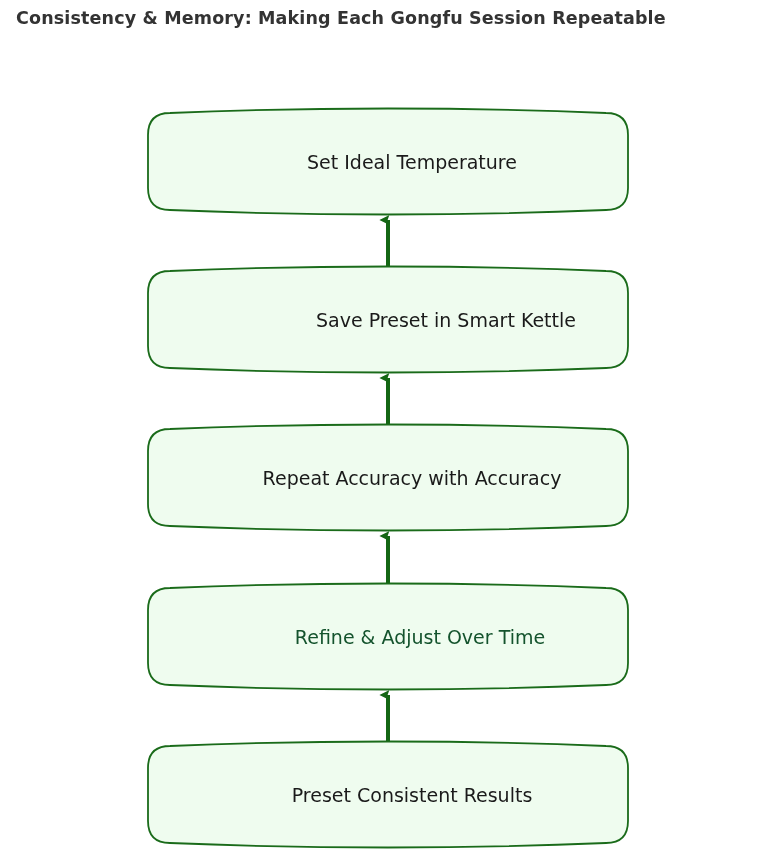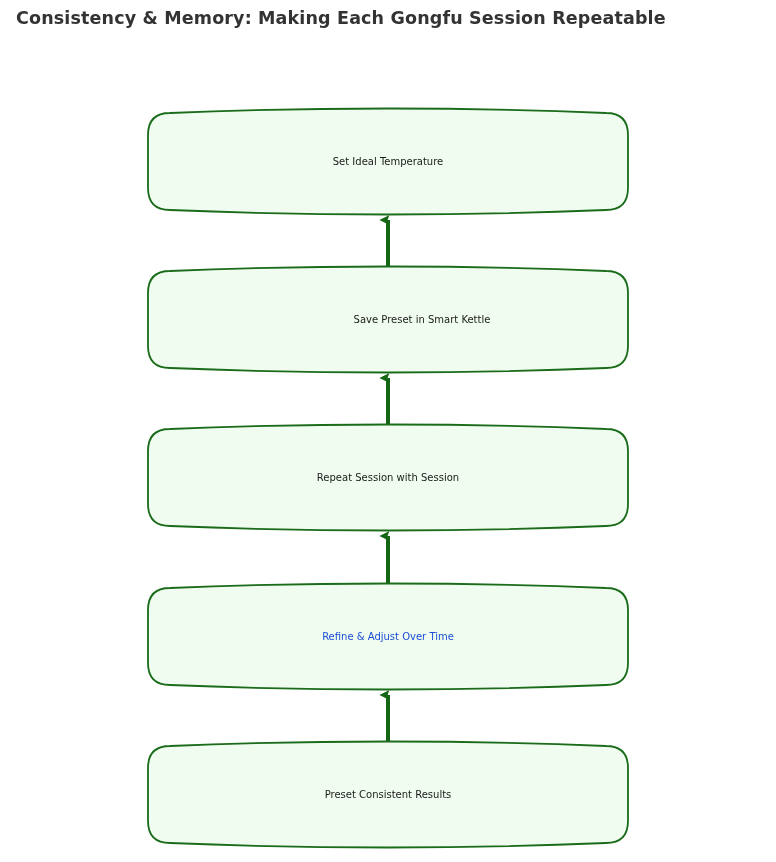--- a/index.html
+++ b/index.html
@@ -42,26 +42,27 @@
     width: 776px;
     height: 862px;
   }
 
   .node-label {
     position: absolute;
     display: flex;
     align-items: center;
     justify-content: center;
     font-family: "DejaVu Sans", "Liberation Sans", sans-serif;
-    font-size: 10px;
+    font-size: 19px;
     font-weight: normal;
     color: #1a1a1a;
     text-align: center;
     white-space: nowrap;
     pointer-events: none;
+    padding-left: 24px;
   }
 </style>
 </head>
 <body>
 
 <div id="diagram-root">
 
   <div class="chart-title">Consistency &amp; Memory: Making Each Gongfu Session Repeatable</div>
 
   <svg class="flow-canvas" id="flow-canvas" viewBox="0 0 776 862" width="776" height="862" xmlns="http://www.w3.org/2000/svg">
@@ -81,18 +82,18 @@
         <path d="M 148 293 Q 148 271 170 271 Q 388 262 606 271 Q 628 271 628 293 L 628 346 Q 628 368 606 368 Q 388 377 170 368 Q 148 368 148 346 Z" fill="#effcef" stroke="#1a6b1a" stroke-width="1.8" stroke-linejoin="round"></path>
         <path d="M 148 451 Q 148 429 170 429 Q 388 420 606 429 Q 628 429 628 451 L 628 504 Q 628 526 606 526 Q 388 535 170 526 Q 148 526 148 504 Z" fill="#effcef" stroke="#1a6b1a" stroke-width="1.8" stroke-linejoin="round"></path>
         <path d="M 148 610 Q 148 588 170 588 Q 388 579 606 588 Q 628 588 628 610 L 628 663 Q 628 685 606 685 Q 388 694 170 685 Q 148 685 148 663 Z" fill="#effcef" stroke="#1a6b1a" stroke-width="1.8" stroke-linejoin="round"></path>
         <path d="M 148 768 Q 148 746 170 746 Q 388 737 606 746 Q 628 746 628 768 L 628 821 Q 628 843 606 843 Q 388 852 170 843 Q 148 843 148 821 Z" fill="#effcef" stroke="#1a6b1a" stroke-width="1.8" stroke-linejoin="round"></path>
       </g>
   </svg>
 
   <div id="label-layer">
       <div class="node-label" style="left: 148px; top: 113px; width: 480px; height: 97px; color: rgb(26, 26, 26);">Set Ideal Temperature</div>
       <div class="node-label" style="left: 148px; top: 271px; width: 480px; height: 97px; color: rgb(26, 26, 26); margin-left: 34px;">Save Preset in Smart Kettle</div>
-      <div class="node-label" style="left: 148px; top: 429px; width: 480px; height: 97px; color: rgb(26, 26, 26);">Repeat Session with Session</div>
-      <div class="node-label" style="left: 148px; top: 588px; width: 480px; height: 97px; color: #1d4ed8;">Refine &amp; Adjust Over Time</div>
+      <div class="node-label" style="left: 148px; top: 429px; width: 480px; height: 97px; color: rgb(26, 26, 26);">Repeat Accuracy with Accuracy</div>
+      <div class="node-label" style="left: 156px; top: 588px; width: 480px; height: 97px; color: #14532d;">Refine &amp; Adjust Over Time</div>
       <div class="node-label" style="left: 148px; top: 746px; width: 480px; height: 97px; color: rgb(26, 26, 26);">Preset Consistent Results</div>
     </div>
 
 </div>
 
 </body></html>

